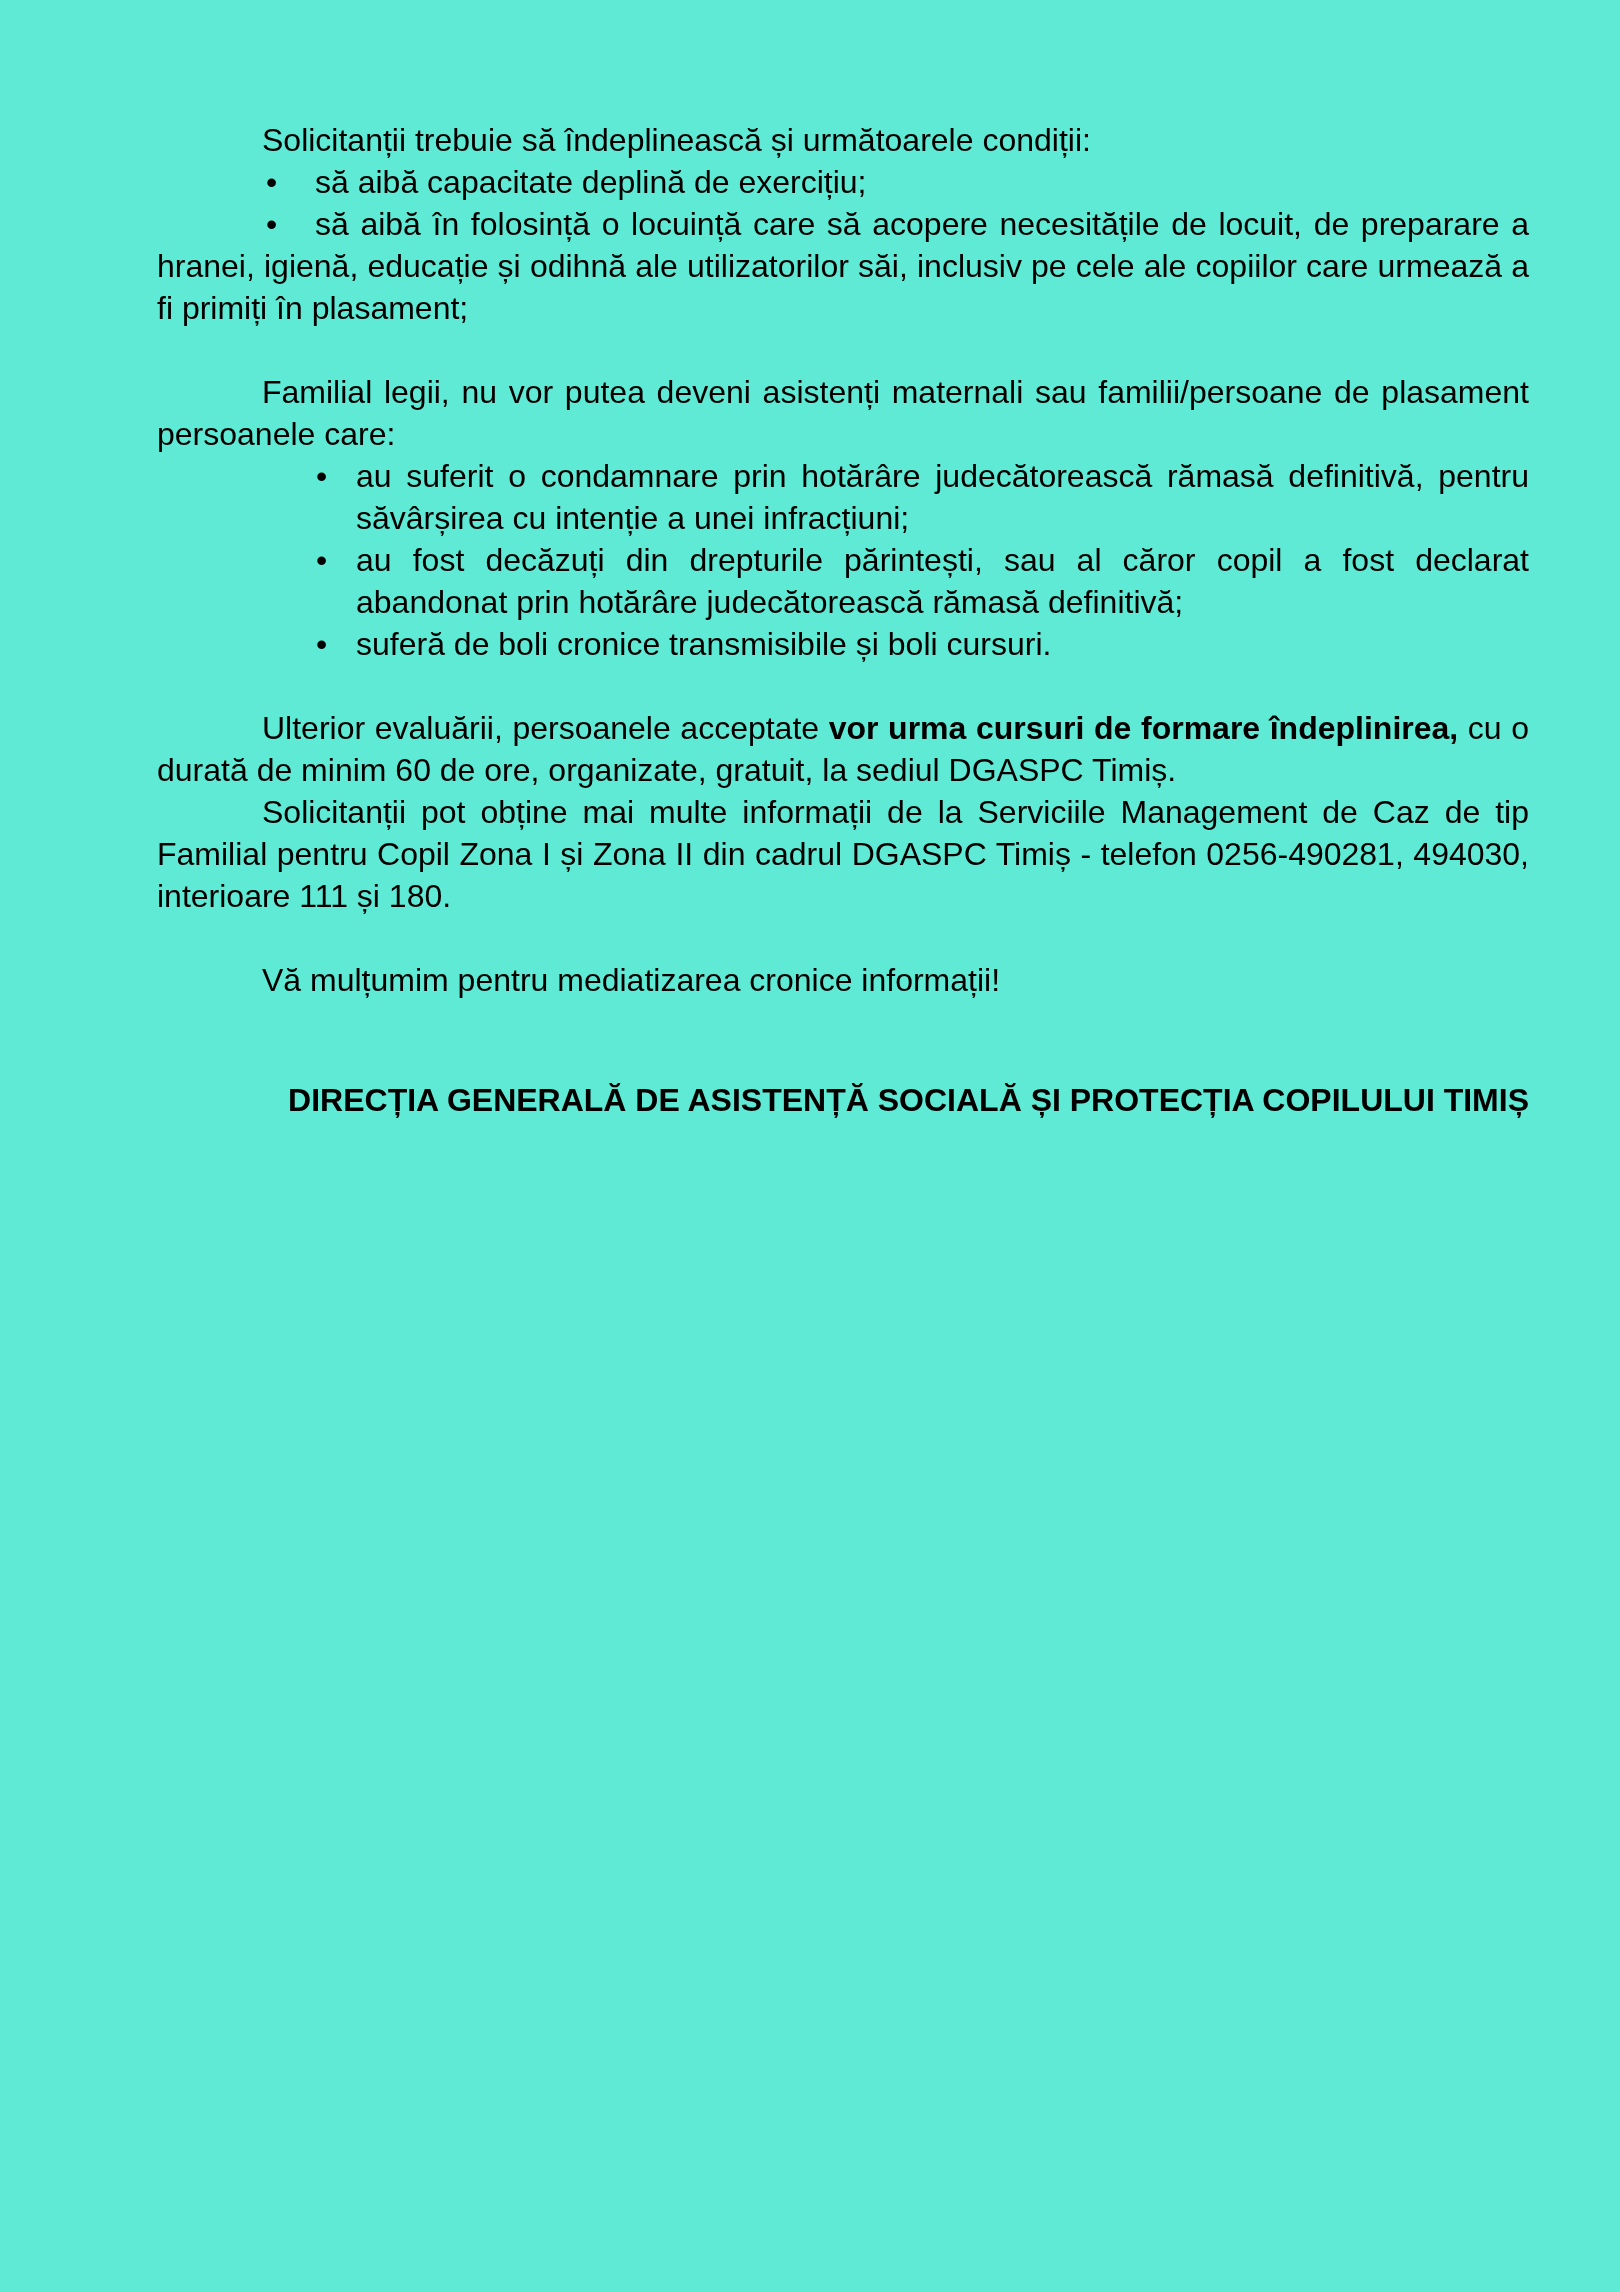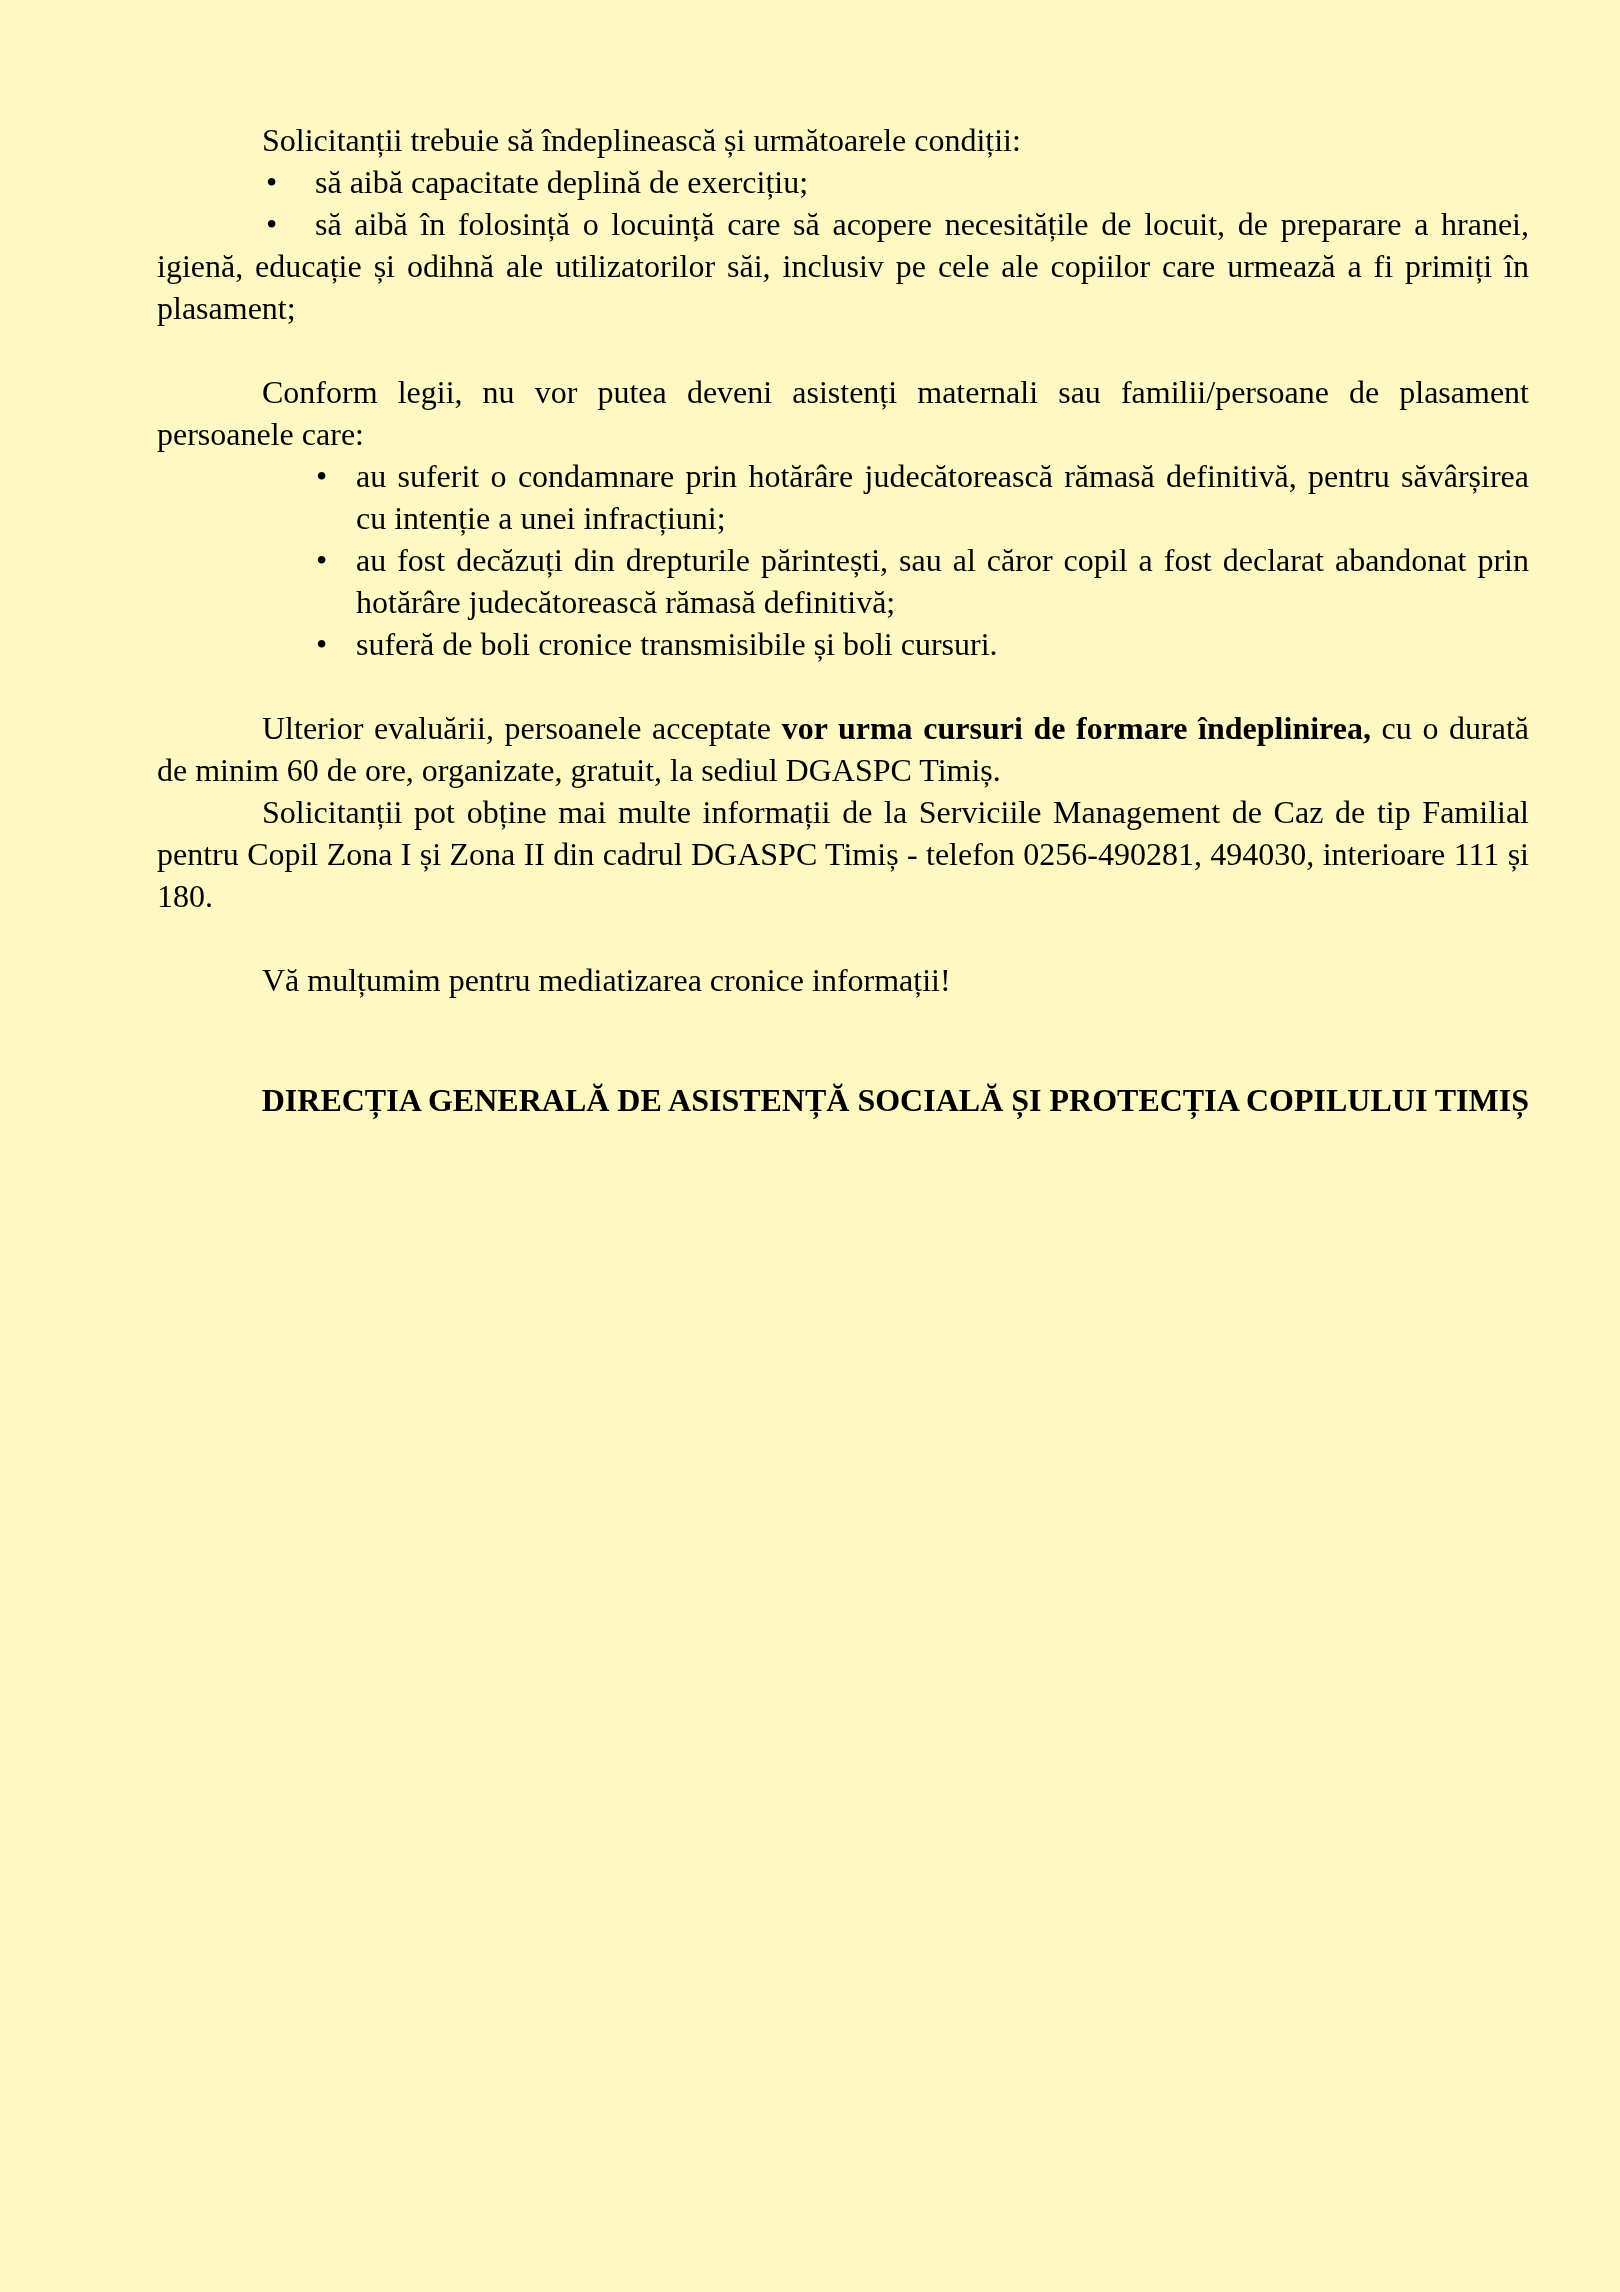--- a/index.html
+++ b/index.html
@@ -4,23 +4,23 @@
 <style>
   html, body {
     margin: 0;
     padding: 0;
     background: #ffffff;
   }
   .page {
     position: relative;
     width: 1620px;
     height: 2293px;
-    background: #fef9c3;
+    background: #5eead4;
     color: #000000;
-    font-family: Liberation Serif, serif;
+    font-family: Liberation Sans, sans-serif;
     font-size: 32px;
     line-height: 42px;
     overflow: hidden;
   }
   .content {
     position: absolute;
     left: 157px;
     top: 119px;
     width: 1372px;
     text-align: justify;
@@ -65,21 +65,21 @@
 <div class="page">
   <div class="content">
 
     <p class="indent">Solicitanții trebuie să îndeplinească și următoarele condiții:</p>
 
     <div>
         <div class="l1-item"><span class="bullet">•</span><span>să aibă capacitate deplină de exercițiu;</span></div>
         <div class="l1-item"><span class="bullet">•</span><span>să aibă în folosință o locuință care să acopere necesitățile de locuit, de preparare a hranei, igienă, educație și odihnă ale utilizatorilor săi, inclusiv pe cele ale copiilor care urmează a fi primiți în plasament;</span></div>
       </div>
 
-    <p class="indent gap-top">Conform legii, nu vor putea deveni asistenți maternali sau familii/persoane de plasament persoanele care:</p>
+    <p class="indent gap-top">Familial legii, nu vor putea deveni asistenți maternali sau familii/persoane de plasament persoanele care:</p>
 
     <div>
         <div class="l2-item"><span class="bullet">•</span><span>au suferit o condamnare prin hotărâre judecătorească rămasă definitivă, pentru săvârșirea cu intenție a unei infracțiuni;</span></div>
         <div class="l2-item"><span class="bullet">•</span><span>au fost decăzuți din drepturile părintești, sau al căror copil a fost declarat abandonat prin hotărâre judecătorească rămasă definitivă;</span></div>
         <div class="l2-item"><span class="bullet">•</span><span>suferă de boli cronice transmisibile și boli cursuri.</span></div>
       </div>
 
     <p class="indent gap-top"><span>Ulterior evaluării, persoanele acceptate </span><span class="bold">vor urma cursuri de formare îndeplinirea,</span><span> cu o durată de minim 60 de ore, organizate, gratuit, la sediul DGASPC Timiș.</span></p>
 
     <p class="indent">Solicitanții pot obține mai multe informații de la Serviciile Management de Caz de tip Familial pentru Copil Zona I și Zona II din cadrul DGASPC Timiș - telefon 0256-490281, 494030, interioare 111 și 180.</p>

